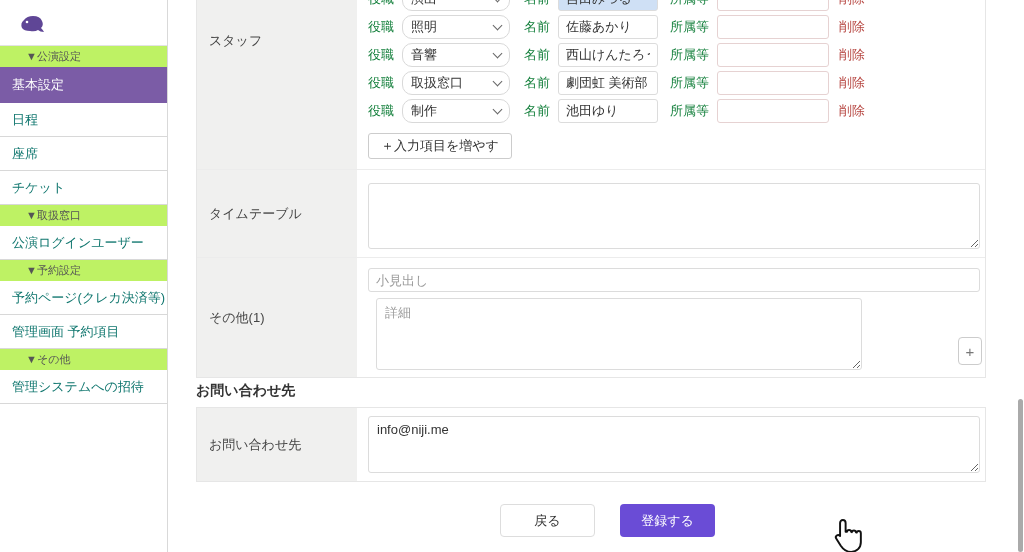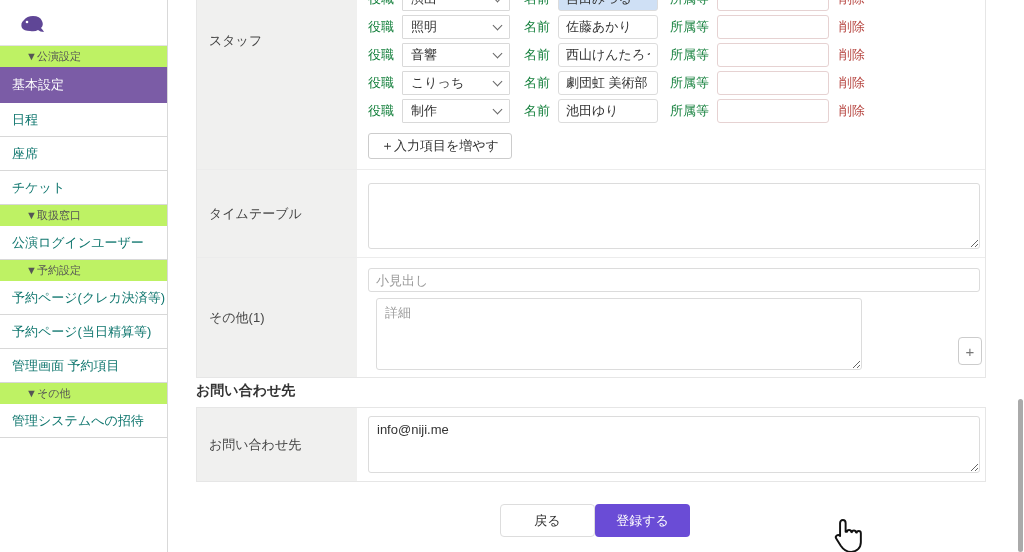--- a/index.html
+++ b/index.html
@@ -32,21 +32,21 @@
   .ft-row:last-child { border-bottom:none; }
   .ft-label { width:160px; background:#f0f0ef; font-size:13px; color:#444;
     padding-left:12px; flex-shrink:0; }
   .ft-content { flex:1; position:relative; padding:0 11px; }
 
   
   .staff-cell { overflow:hidden; }
   .staff-list { margin-top:-13px; }
   .staff-row-line { height:28px; display:flex; align-items:flex-start; }
   .staff-row-line .fld-label { font-size:13px; color:#15803d; line-height:24px; }
-  .sel-box { width:108px; height:24px; border:1px solid #d9d9d9; border-radius:1px;
+  .sel-box { width:108px; height:24px; border:1px solid #d9d9d9; border-radius:10px;
     background:#fff; margin:0 14px 0 8px; display:flex; align-items:center;
     justify-content:space-between; padding:0 8px; font-size:13px; color:#333; cursor:pointer; }
   .chev { width:7px; height:7px; border-right:1.5px solid #666; border-bottom:1.5px solid #666;
     transform:rotate(45deg); margin-top:-4px; }
   .txt { height:24px; border:1px solid #dcdcdc; border-radius:3px; font-size:13px;
     color:#333; padding:0 7px; font-family:inherit; }
   .name-in { width:100px; margin:0 12px 0 8px; }
   .name-in.sel { background:#cfe0f5; }
   .aff-in { width:112px; margin:0 10px 0 8px; border-color:#e6d2d2; }
   .del-link { font-size:13px; color:#b5423d; line-height:24px; cursor:pointer; }
@@ -62,21 +62,21 @@
   .detail-area { width:486px; height:72px; margin-top:6px; display:block;margin-left:8px; }
   .plus-btn { position:absolute; right:9px; bottom:12px; width:24px; height:28px;
     background:#fff; border:1px solid #ccc; border-radius:4px; color:#777;
     font-size:15px; cursor:pointer; font-family:inherit; }
 
   .section-header { position:absolute; left:28px; top:382px; font-size:14px;
     font-weight:bold; color:#333; }
   .table-contact { top:407px; }
   .contact-area { width:612px; height:57px; margin-top:8px; }
 
-  .actions { position:absolute; left:332px; top:504px; display:flex; gap:0; }
+  .actions { position:absolute; left:332px; top:504px; display:flex; gap:25px; }
   .btn { height:33px; width:95px; border-radius:4px; font-size:13px;
     font-family:inherit; cursor:pointer; }
   .btn-back { background:#fff; border:1px solid #ddd; color:#333; }
   .btn-submit { background:#6a4cd6; border:none; color:#fff; }
 
   .cursor-hand { position:absolute; left:662px; top:518px; pointer-events:none; }
 
   .scroll-thumb { position:absolute; right:1px; top:399px; width:5px; height:153px;
     background:#aaa; border-radius:3px; }
 
@@ -101,21 +101,20 @@
     <div class="nav-item active">基本設定</div>
     <div class="nav-item">日程</div>
     <div class="nav-item">座席</div>
     <div class="nav-item">チケット</div>
 
     <div class="nav-header">▼取扱窓口</div>
     <div class="nav-item">公演ログインユーザー</div>
 
     <div class="nav-header">▼予約設定</div>
     <div class="nav-item">予約ページ(クレカ決済等)</div>
-    <div class="nav-item">予約ページ(当日精算等)</div>
     <div class="nav-item">管理画面 予約項目</div>
 
     <div class="nav-header">▼その他</div>
     <div class="nav-item">管理システムへの招待</div>
   </div>
 
   <div class="main">
 
     <div class="form-table table-top">
 
@@ -159,21 +158,21 @@
               <span class="fld-label">名前</span>
               <input class="txt name-in" value="西山けんたろう" style="">
               <span class="fld-label">所属等</span>
               <input class="txt aff-in" value="" style="">
               <span class="del-link">削除</span>
             </div>
 
             <div class="staff-row-line">
               <span class="fld-label">役職</span>
               <span class="sel-box">
-                  <span>こりっち</span>
+                  <span>取扱窓口</span>
                   <span class="chev"></span>
                 </span>
               <span class="fld-label">名前</span>
               <input class="txt name-in" value="劇団虹 美術部" style="">
               <span class="fld-label">所属等</span>
               <input class="txt aff-in" value="" style="">
               <span class="del-link">削除</span>
             </div>
 
             <div class="staff-row-line">

